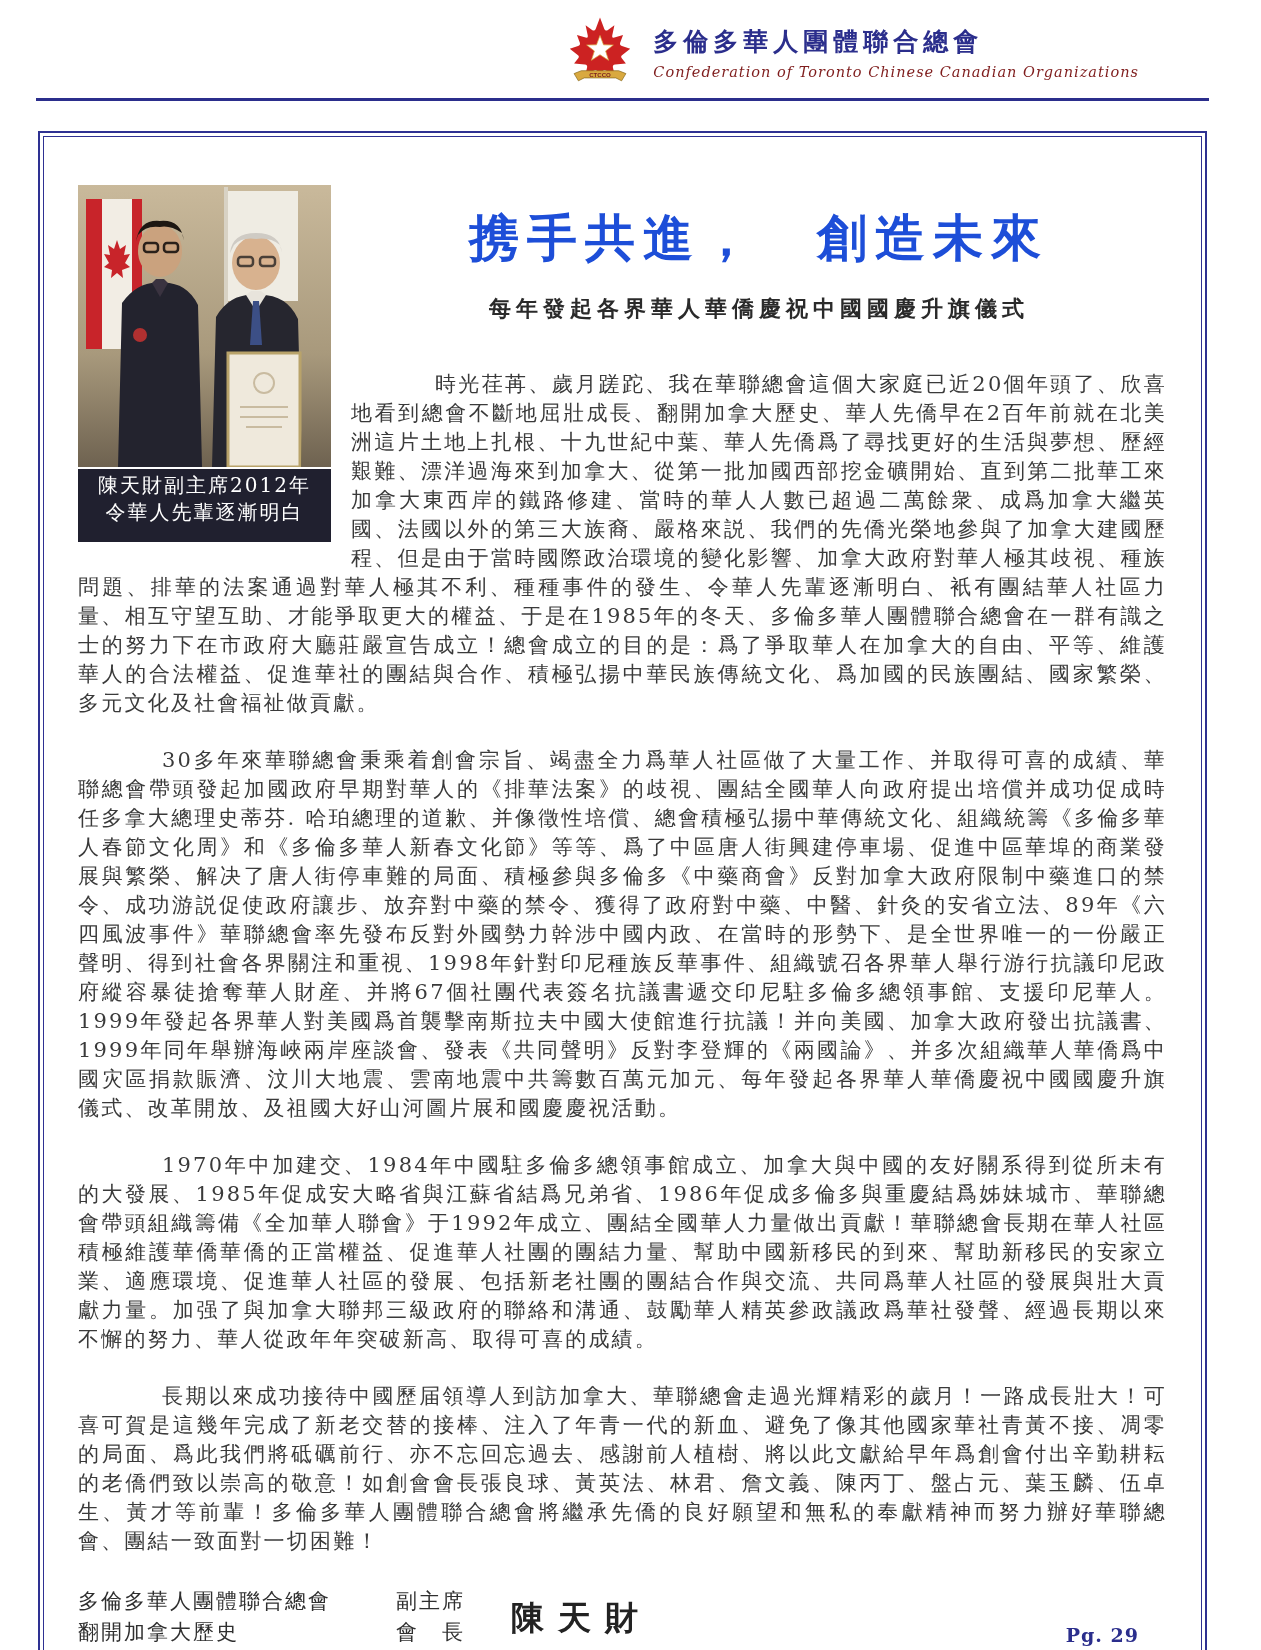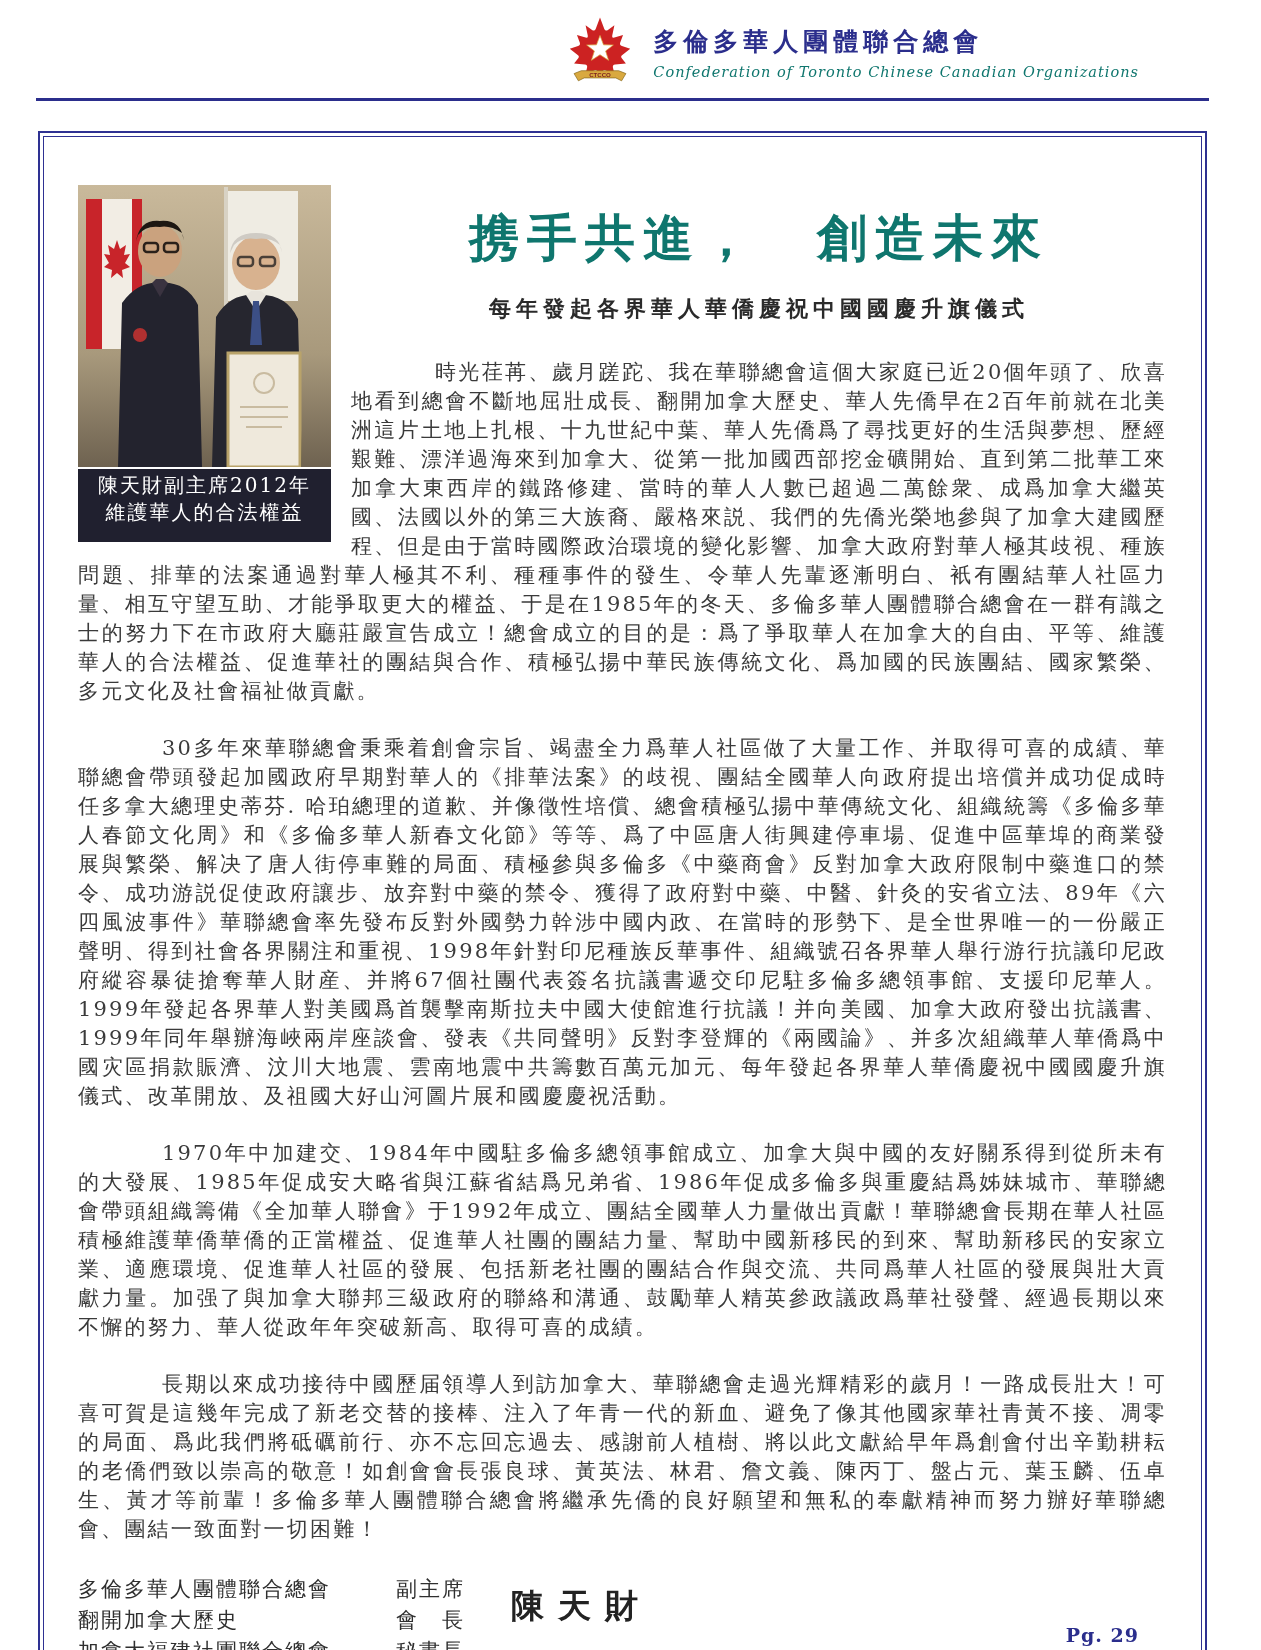--- a/index.html
+++ b/index.html
@@ -7,42 +7,42 @@
     font-family: "DejaVu Serif", "Liberation Serif", serif; }
   .page { position: relative; width: 1245px; height: 1650px; background: #fff; }
 
   
   .header { display: flex; justify-content: flex-end; align-items: center;
     padding: 16px 106px 6px 0; gap: 14px; }
   .logo { width: 78px; height: 72px; flex: 0 0 auto; }
   .header-titles { display: flex; flex-direction: column; align-items: flex-start; }
   .org-zh { color: #2b2e8c; font-size: 25px; font-weight: bold; letter-spacing: 5px;
     white-space: nowrap; }
-  .org-en { color: #0f766e; font-size: 14.5px; font-style: italic; letter-spacing: 1px;
+  .org-en { color: #7f1d1d; font-size: 14.5px; font-style: italic; letter-spacing: 1px;
     margin-top: 6px; white-space: nowrap; }
   .header-rule { height: 3px; background: #2b2e8c; margin: 4px 36px 0 36px; }
 
   
   .box-outer { margin: 30px 38px 0 38px; border: 2px solid #2e3192; padding: 3px; }
   .box-inner { border: 1px solid #2e3192; padding: 46px 34px 24px 34px; min-height: 1350px; }
 
   
   .photo-fig { float: left; width: 253px; margin: 2px 20px 12px 0; }
   .photo-img { display: block; width: 253px; height: 282px; }
   .photo-cap { margin-top: 2px; background: #20202f; color: #ffffff; text-align: center;
     font-size: 20px; line-height: 27px; letter-spacing: 2px; padding: 3px 0 16px 0; }
 
   
-  .art-title { text-align: center; font-size: 50px; font-weight: bold; color: #0f766e;
+  .art-title { text-align: center; font-size: 50px; font-weight: bold; color: #1d4ed8;
     letter-spacing: 8px; margin-top: 22px; }
   .art-subtitle { text-align: center; font-size: 22px; color: #2a2a2a; letter-spacing: 5px;
     margin-top: 22px; font-weight: bold; }
 
   
-  .body-text { margin-top: 34px; }
+  .body-text { margin-top: 46px; }
   .para { font-size: 21px; line-height: 29px; color: #3a3a3a; letter-spacing: 2.2px;
     text-align: justify; text-indent: 4em; }
   .para + .para { margin-top: 28px; }
 
   
   .sig { display: flex; align-items: flex-start; margin-top: 30px; clear: left; }
   .sig-rows { display: flex; flex-direction: column; }
   .sig-row { display: flex; font-size: 21px; line-height: 31px; color: #2f2f2f;
     letter-spacing: 2px; }
   .sig-org { width: 300px; }
@@ -122,21 +122,21 @@
           <g>
             <rect x="150" y="168" width="72" height="114" fill="#efe9dc" stroke="#b9a36a" stroke-width="3"></rect>
             <circle cx="186" cy="198" r="10" fill="none" stroke="#c9bba0" stroke-width="2"></circle>
             <line x1="162" y1="222" x2="210" y2="222" stroke="#c9bba0" stroke-width="2"></line>
             <line x1="162" y1="232" x2="210" y2="232" stroke="#c9bba0" stroke-width="2"></line>
             <line x1="168" y1="242" x2="204" y2="242" stroke="#c9bba0" stroke-width="2"></line>
           </g>
         </svg>
         <figcaption class="photo-cap">
           <div>陳天財副主席2012年</div>
-          <div>維護華人的合法權益</div>
+          <div>令華人先輩逐漸明白</div>
         </figcaption>
       </figure>
 
       <h1 class="art-title">携手共進，　創造未來</h1>
       <div class="art-subtitle">每年發起各界華人華僑慶祝中國國慶升旗儀式</div>
 
       <div class="body-text">
         <p class="para">時光荏苒、歲月蹉跎、我在華聯總會這個大家庭已近20個年頭了、欣喜地看到總會不斷地屈壯成長、翻開加拿大歷史、華人先僑早在2百年前就在北美洲這片土地上扎根、十九世紀中葉、華人先僑爲了尋找更好的生活與夢想、歷經艱難、漂洋過海來到加拿大、從第一批加國西部挖金礦開始、直到第二批華工來加拿大東西岸的鐵路修建、當時的華人人數已超過二萬餘衆、成爲加拿大繼英國、法國以外的第三大族裔、嚴格來説、我們的先僑光榮地參與了加拿大建國歷程、但是由于當時國際政治環境的變化影響、加拿大政府對華人極其歧視、種族問題、排華的法案通過對華人極其不利、種種事件的發生、令華人先輩逐漸明白、衹有團結華人社區力量、相互守望互助、才能爭取更大的權益、于是在1985年的冬天、多倫多華人團體聯合總會在一群有識之士的努力下在市政府大廳莊嚴宣告成立！總會成立的目的是：爲了爭取華人在加拿大的自由、平等、維護華人的合法權益、促進華社的團結與合作、積極弘揚中華民族傳統文化、爲加國的民族團結、國家繁榮、多元文化及社會福祉做貢獻。</p>
         <p class="para">30多年來華聯總會秉乘着創會宗旨、竭盡全力爲華人社區做了大量工作、并取得可喜的成績、華聯總會帶頭發起加國政府早期對華人的《排華法案》的歧視、團結全國華人向政府提出培償并成功促成時任多拿大總理史蒂芬. 哈珀總理的道歉、并像徵性培償、總會積極弘揚中華傳統文化、組織統籌《多倫多華人春節文化周》和《多倫多華人新春文化節》等等、爲了中區唐人街興建停車場、促進中區華埠的商業發展與繁榮、解决了唐人街停車難的局面、積極參與多倫多《中藥商會》反對加拿大政府限制中藥進口的禁令、成功游説促使政府讓步、放弃對中藥的禁令、獲得了政府對中藥、中醫、針灸的安省立法、89年《六四風波事件》華聯總會率先發布反對外國勢力幹涉中國内政、在當時的形勢下、是全世界唯一的一份嚴正聲明、得到社會各界關注和重視、1998年針對印尼種族反華事件、組織號召各界華人舉行游行抗議印尼政府縱容暴徒搶奪華人財産、并將67個社團代表簽名抗議書遞交印尼駐多倫多總領事館、支援印尼華人。1999年發起各界華人對美國爲首襲擊南斯拉夫中國大使館進行抗議！并向美國、加拿大政府發出抗議書、1999年同年舉辦海峽兩岸座談會、發表《共同聲明》反對李登輝的《兩國論》、并多次組織華人華僑爲中國灾區捐款賑濟、汶川大地震、雲南地震中共籌數百萬元加元、每年發起各界華人華僑慶祝中國國慶升旗儀式、改革開放、及祖國大好山河圖片展和國慶慶祝活動。</p>
         <p class="para">1970年中加建交、1984年中國駐多倫多總領事館成立、加拿大與中國的友好關系得到從所未有的大發展、1985年促成安大略省與江蘇省結爲兄弟省、1986年促成多倫多與重慶結爲姊妹城市、華聯總會帶頭組織籌備《全加華人聯會》于1992年成立、團結全國華人力量做出貢獻！華聯總會長期在華人社區積極維護華僑華僑的正當權益、促進華人社團的團結力量、幫助中國新移民的到來、幫助新移民的安家立業、適應環境、促進華人社區的發展、包括新老社團的團結合作與交流、共同爲華人社區的發展與壯大貢獻力量。加强了與加拿大聯邦三級政府的聯絡和溝通、鼓勵華人精英參政議政爲華社發聲、經過長期以來不懈的努力、華人從政年年突破新高、取得可喜的成績。</p>

